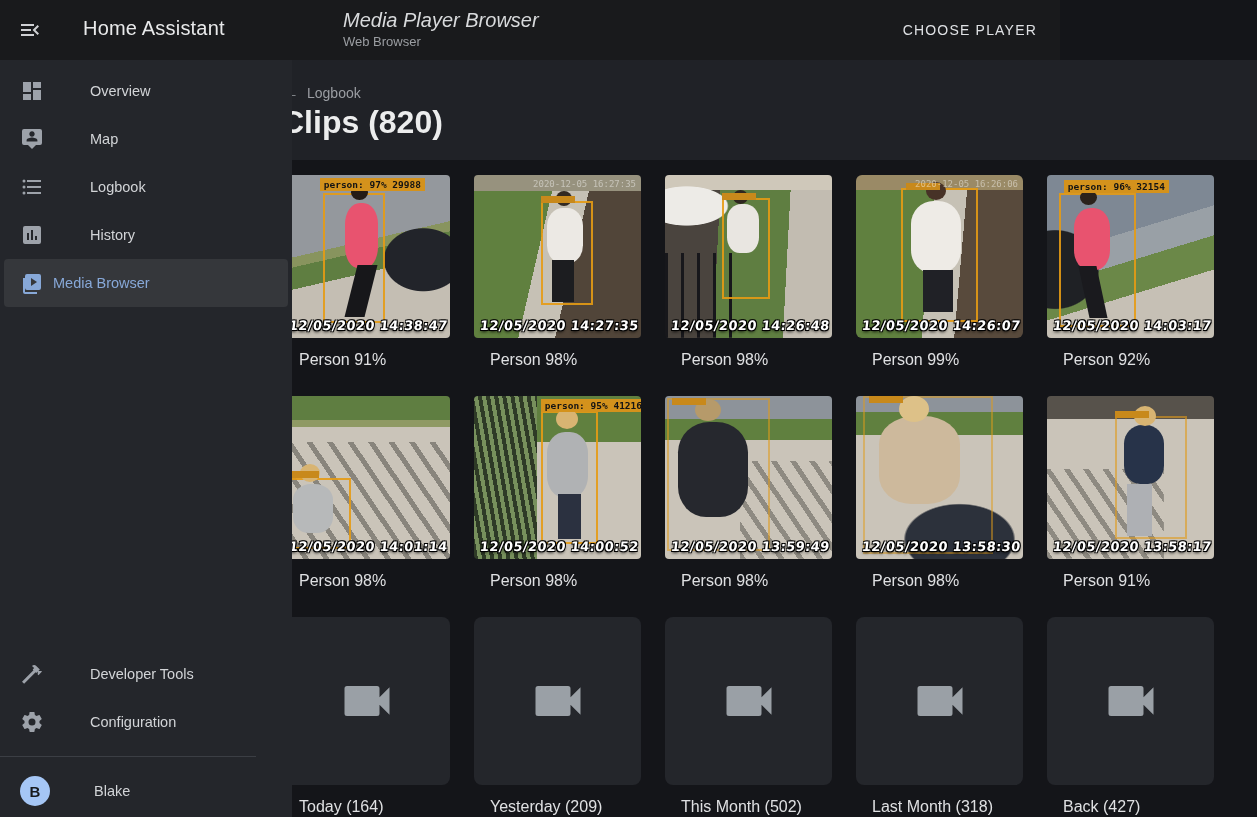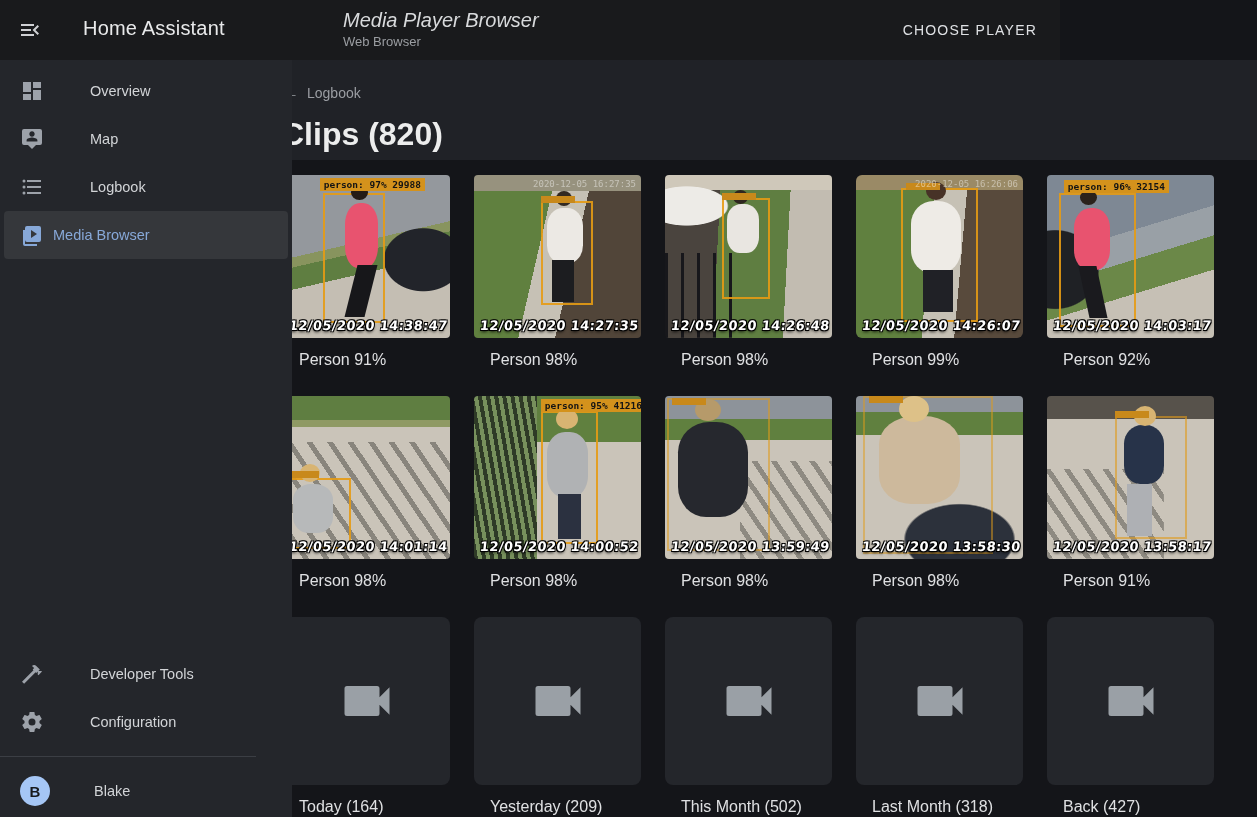--- a/index.html
+++ b/index.html
@@ -35,21 +35,21 @@
     font-size:15px; font-weight:700; display:flex; align-items:center; justify-content:center;
     margin-left:16px; flex:none; }
   .nav-item .avatar + .lbl, .nav-item .avatar ~ .lbl { margin-left:44px; }
   .lbl-after-avatar { margin-left:44px !important; }
 
   
   .main-header { position:absolute; left:256px; top:60px; width:1001px; height:100px; background:#202227; z-index:10; }
   .breadcrumb { position:absolute; left:27px; top:24px; font-size:14px; color:#9b9ea3; cursor:pointer;
     display:flex; align-items:center; gap:8px; }
   .breadcrumb .arrow { font-size:16px; }
-  .page-title { position:absolute; left:25px; top:56px; font-size:32px; font-weight:700; color:#eceded; }
+  .page-title { position:absolute; left:25px; top:44px; font-size:32px; font-weight:700; color:#eceded; }
 
   .content { position:absolute; left:256px; top:160px; width:1001px; height:657px; background:#141519;
     padding:15px 0 0 27px; overflow:hidden; }
   .grid { display:grid; grid-template-columns:repeat(5,167px); column-gap:24px; }
 
   .card { width:158px; cursor:pointer; }
   .thumb { position:relative; width:167px; height:163px; border-radius:4px; overflow:hidden; background:#2a2d33; }
   .cap { margin:10px 16px 24px; font-size:16px; color:#dfe0e2; line-height:24px; white-space:nowrap; }
 
   .bbox { position:absolute; border:2px solid rgba(230,155,20,.9); }
@@ -182,20 +182,26 @@
             <path d="M20,2H4A2,2 0 0,0 2,4V16A2,2 0 0,0 4,18H8L12,22L16,18H20A2,2 0 0,0 22,16V4A2,2 0 0,0 20,2M12,4.3C13.5,4.3 14.7,5.5 14.7,7C14.7,8.5 13.5,9.7 12,9.7C10.5,9.7 9.3,8.5 9.3,7C9.3,5.5 10.5,4.3 12,4.3M17.4,14.6H6.6V13.3C6.6,11.5 10.2,10.6 12,10.6C13.8,10.6 17.4,11.5 17.4,13.3V14.6Z"></path>
           </svg></span>
       <span class="lbl">Map</span>
     </div>
     <div class="nav-item">
       <span class="ic"><svg viewBox="0 0 24 24">
             <path d="M7,5H21V7H7V5M7,13V11H21V13H7M4,4.5A1.5,1.5 0 0,1 5.5,6A1.5,1.5 0 0,1 4,7.5A1.5,1.5 0 0,1 2.5,6A1.5,1.5 0 0,1 4,4.5M4,10.5A1.5,1.5 0 0,1 5.5,12A1.5,1.5 0 0,1 4,13.5A1.5,1.5 0 0,1 2.5,12A1.5,1.5 0 0,1 4,10.5M7,19V17H21V19H7M4,16.5A1.5,1.5 0 0,1 5.5,18A1.5,1.5 0 0,1 4,19.5A1.5,1.5 0 0,1 2.5,18A1.5,1.5 0 0,1 4,16.5Z"></path>
           </svg></span>
       <span class="lbl">Logbook</span>
     </div>
+    <div class="nav-item">
+      <span class="ic"><svg viewBox="0 0 24 24">
+            <path d="M19,3H5A2,2 0 0,0 3,5V19A2,2 0 0,0 5,21H19A2,2 0 0,0 21,19V5A2,2 0 0,0 19,3M9,17H7V10H9V17M13,17H11V7H13V17M17,17H15V13H17V17Z"></path>
+          </svg></span>
+      <span class="lbl">History</span>
+    </div>
     <div class="nav-item selected">
       <span class="ic"><svg viewBox="0 0 24 24">
             <path d="M19,3H7A2,2 0 0,0 5,5V17A2,2 0 0,0 7,19H19A2,2 0 0,0 21,17V5A2,2 0 0,0 19,3M11,15V7L17,11L11,15M3,7V21A2,2 0 0,0 5,23H17V21H5V7H3Z"></path>
           </svg></span>
       <span class="lbl">Media Browser</span>
     </div>
   </div>
 
   <div class="side-bottom">
     <div class="nav-item">

